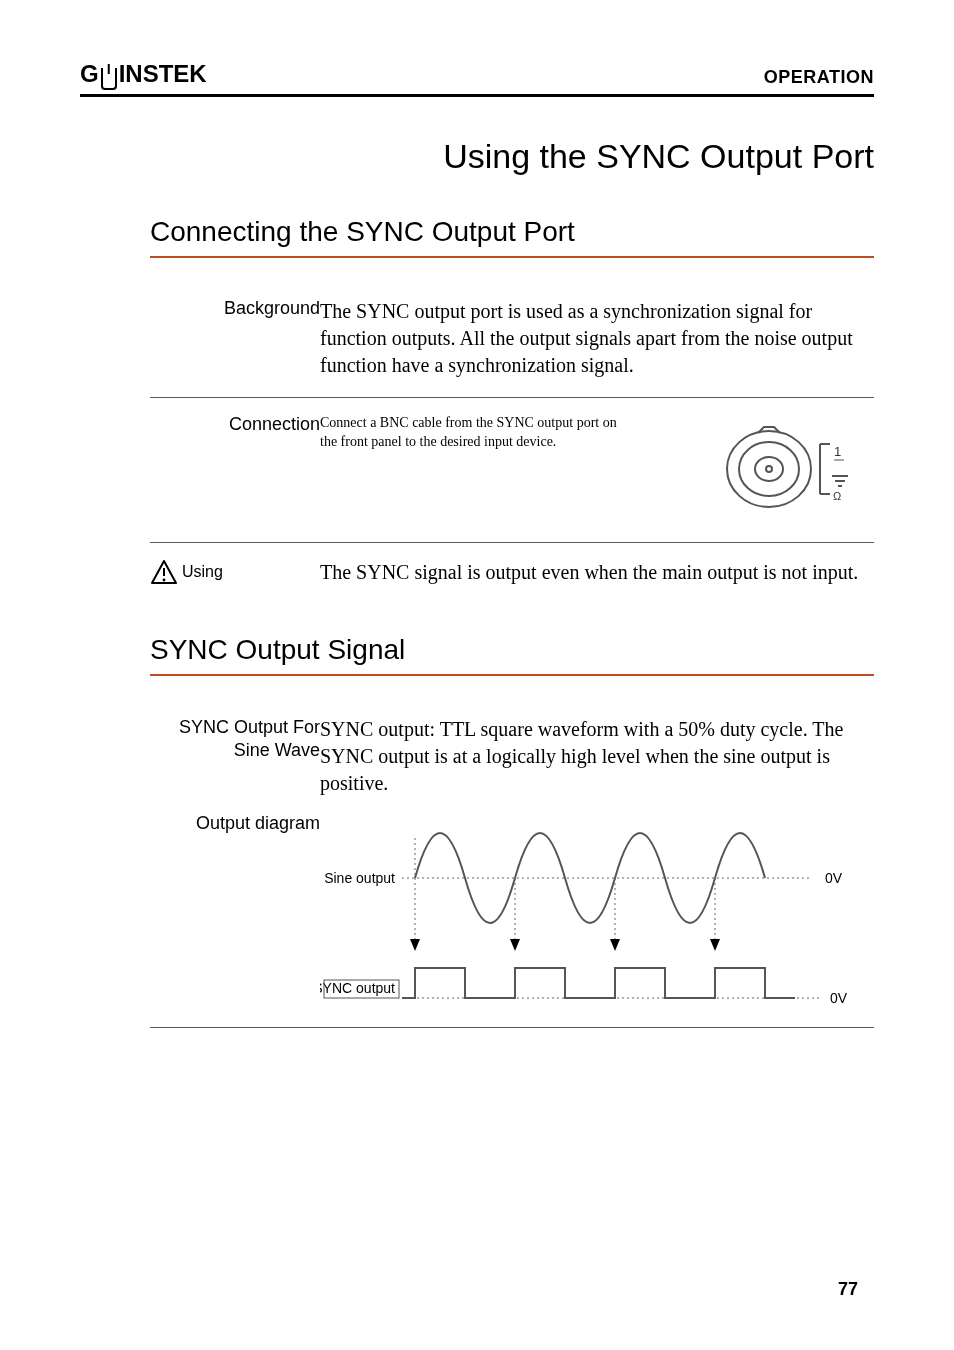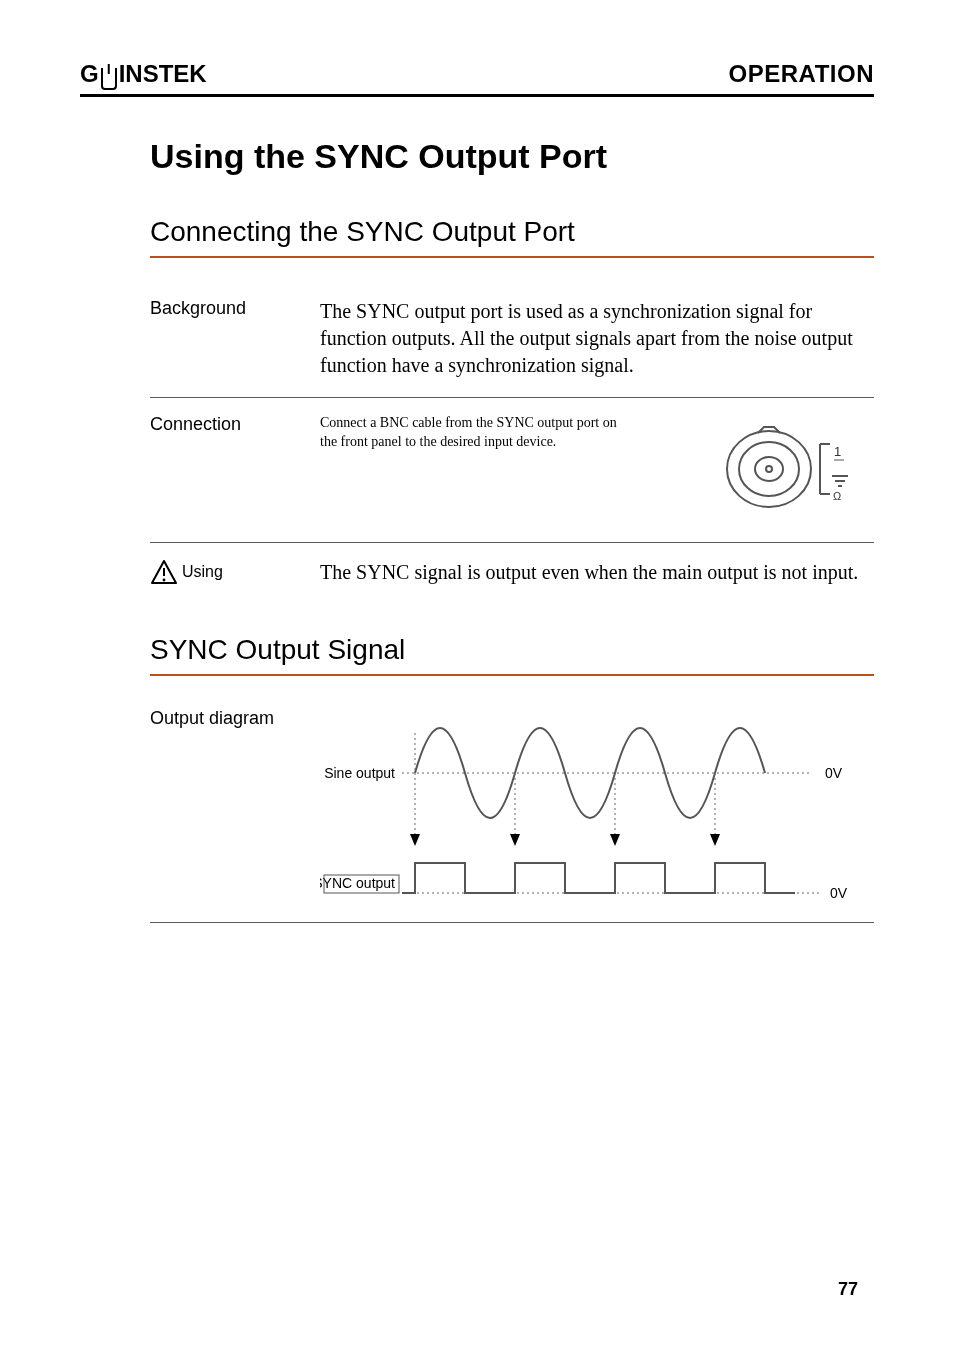--- a/index.html
+++ b/index.html
@@ -54,29 +54,30 @@
     top: -4px;
     left: 50%;
     width: 2.5px;
     height: 10px;
     background: #000;
     transform: translateX(-50%);
   }
   .chapter {
     font-family: Arial, sans-serif;
     font-weight: 700;
-    font-size: 24px;
+    font-size: 18px;
     letter-spacing: 0.5px;
   }
 
   h1.section-title {
     font-family: Arial, sans-serif;
-    font-weight: 700;
+    font-weight: 400;
     font-size: 34px;
     margin: 20px 0 40px 70px;
+    text-align: right;
   }
   h2.subsection {
     font-family: Arial, sans-serif;
     font-weight: 400;
     font-size: 28px;
     margin: 30px 0 8px 70px;
   }
   .accent-underline {
     margin: 0 0 24px 70px;
     height: 2px;
@@ -90,20 +91,21 @@
     align-items: flex-start;
   }
   .row.bordered {
     border-bottom: 1px solid #5a5a5a;
   }
   .label {
     font-family: Arial, sans-serif;
     font-size: 18px;
     width: 170px;
     flex-shrink: 0;
+    text-align: right;
   }
   .body-text {
     font-family: "Book Antiqua", Palatino, Georgia, serif;
     font-size: 20px;
     line-height: 1.35;
     flex: 1;
   }
   .body-text-narrow {
     font-family: "Book Antiqua", Palatino, Georgia, serif;
     font-size: 14px;
@@ -204,20 +206,24 @@
         </svg>
       </span>
       <span>Using</span>
     </div>
     <div class="body-text">The SYNC signal is output even when the main output is not input.</div>
   </div>
 
   <h2 class="subsection">SYNC Output Signal</h2>
   <div class="accent-underline"></div>
 
+  <div class="row" style="padding-bottom:8px;">
+    <div class="label" style="line-height:1.3;">SYNC Output For Sine Wave</div>
+    <div class="body-text">SYNC output: TTL square waveform with a 50% duty cycle. The SYNC output is at a logically high level when the sine output is positive.</div>
+  </div>
 
   <div class="row bordered" style="padding-top:8px; padding-bottom:0;">
     <div class="label">Output diagram</div>
     <div class="diagram-cell">
       <svg width="540" height="210" viewBox="0 0 540 210">
 
         <text x="75" y="70" font-family="Arial" font-size="14" fill="#000" text-anchor="end">Sine output</text>
 
         <line x1="82" y1="65" x2="490" y2="65" stroke="#666" stroke-width="1" stroke-dasharray="2,3"></line>
         <text x="505" y="70" font-family="Arial" font-size="14" fill="#000">0V</text>

